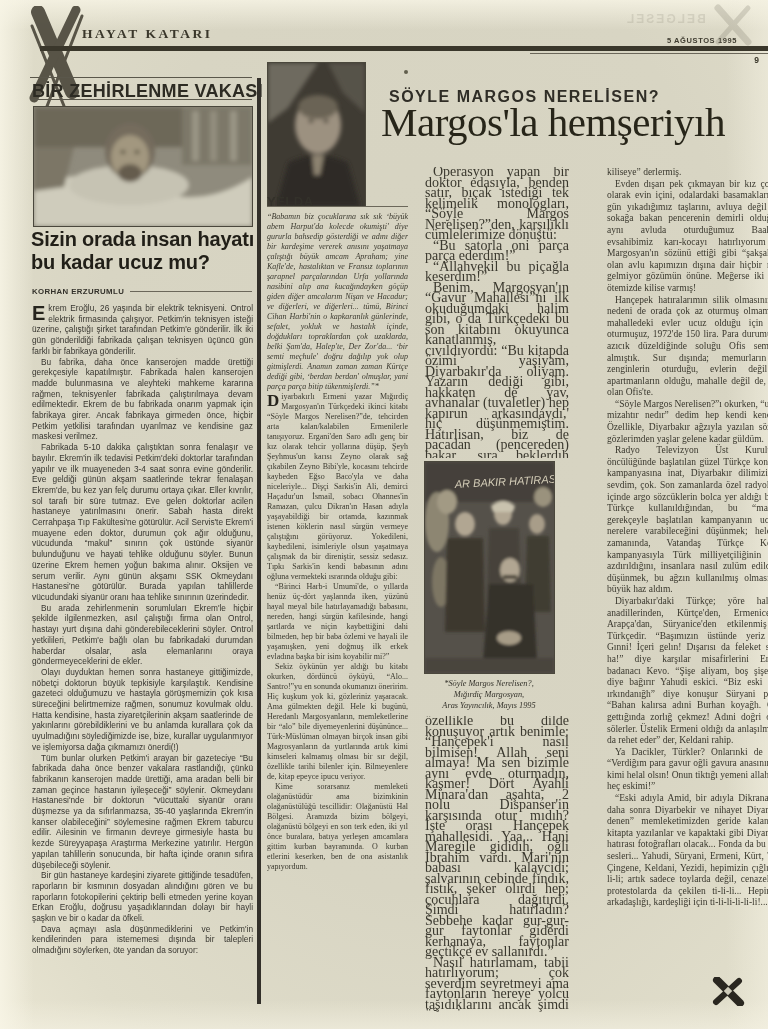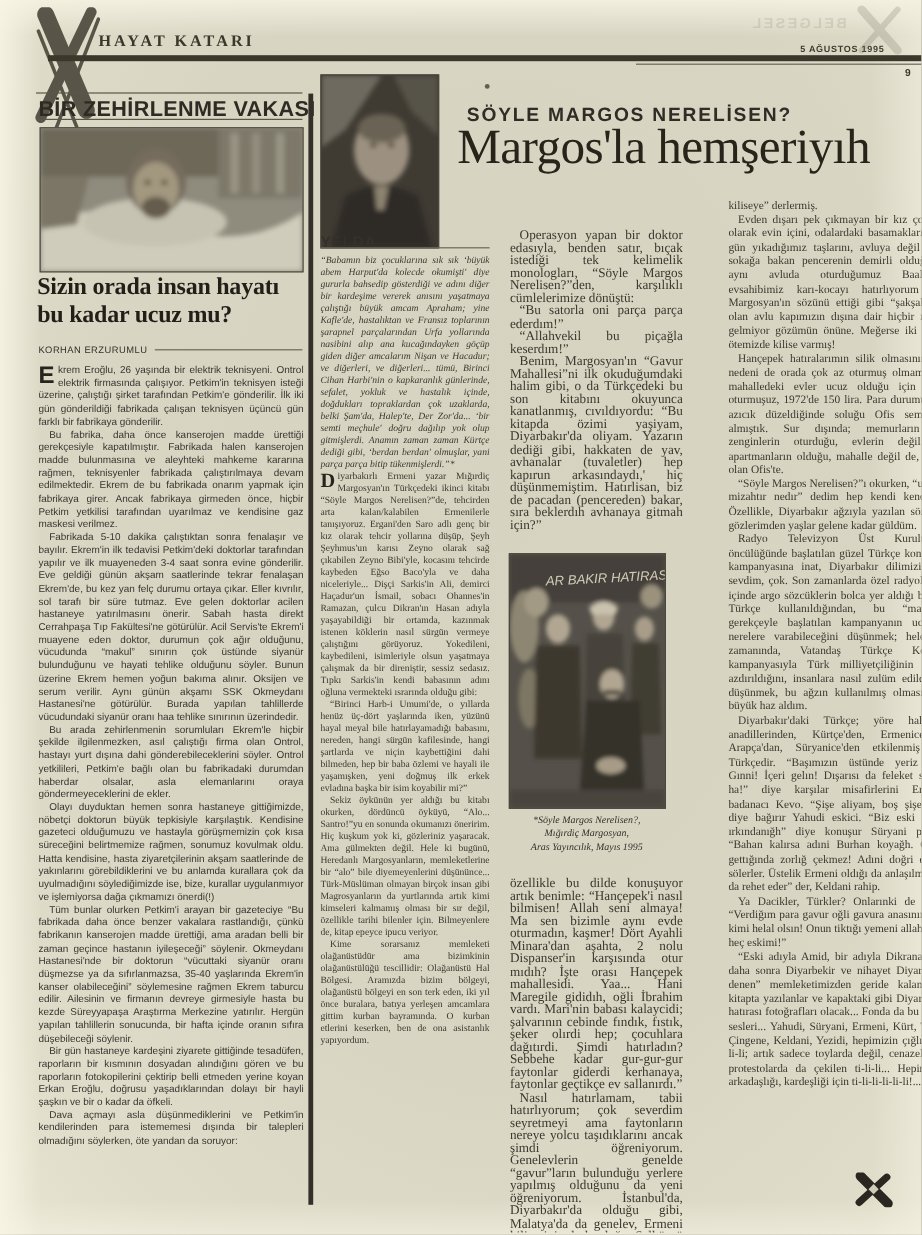--- a/index.html
+++ b/index.html
@@ -24,23 +24,23 @@
     color:#6f6b5c;opacity:.16;transform:scaleX(-1);}
   .showthrough-x{right:12px;top:4px;width:46px;height:42px;opacity:.22;}
   .dot-artifact{left:404px;top:70px;width:4px;height:4px;border-radius:50%;background:#44412f;opacity:.8;}
 
   
   .la-rule-top{left:30px;top:77px;width:222px;height:1px;background:#5a574b;}
   .la-kicker{left:32px;top:81px;font-size:18px;font-weight:600;letter-spacing:.3px;color:#2d2b23;}
   .la-rule-kicker{left:30px;top:99px;width:222px;height:1px;background:#5a574b;}
   .la-photo{left:33px;top:106px;width:218px;height:119px;border:1px solid #4a473c;background:#8f8b7d;}
   .la-headline{left:31px;top:228px;width:224px;margin:0;font-size:20px;line-height:23px;
-    font-weight:bold;letter-spacing:-.2px;color:#211f18;font-family:Liberation Serif, serif;}
+    font-weight:bold;letter-spacing:-.2px;color:#211f18;}
   .la-byline-row{left:32px;top:287px;width:220px;display:flex;align-items:center;}
-  .la-byline{font-size:7.8px;font-weight:normal;letter-spacing:.4px;color:#33312a;white-space:nowrap;}
+  .la-byline{font-size:7.8px;font-weight:bold;letter-spacing:.4px;color:#33312a;white-space:nowrap;}
   .byline-rule{flex:1;height:1px;background:#6b675a;margin-left:6px;}
   .la-body{left:32px;top:303px;width:221px;height:676px;overflow:hidden;
     font-size:8.3px;line-height:10.7px;text-align:justify;color:#383630;}
   .la-body p{margin:0;text-indent:9px;}
   .la-body p.lead{text-indent:0;}
   .dropcap-sans{float:left;font-size:20px;line-height:17px;font-weight:bold;
     padding:2px 3px 0 0;color:#26241d;}
 
   .divider{left:257px;top:78px;width:4px;height:926px;background:#33302a;}
 
@@ -52,22 +52,22 @@
   .ra-byline{left:267px;top:194px;font-size:13px;font-weight:bold;letter-spacing:.5px;color:#33312a;}
   .ra-byline-rule{left:267px;top:206px;width:141px;height:1px;background:#6b675a;}
 
   .col{font-family:"Liberation Serif",serif;text-align:justify;color:#3a382e;overflow:hidden;}
   .col p{margin:0;text-indent:8px;}
   .col p.noind{text-indent:0;}
   .col p.qintro{text-indent:0;font-style:italic;}
   .dropcap{float:left;font-size:17px;line-height:15px;font-weight:bold;padding:1px 2px 0 0;color:#26241d;}
 
   .col1{left:267px;top:212px;width:141px;height:743px;font-size:8px;line-height:10px;}
-  .col2top{left:425px;top:167px;width:144px;height:291px;font-size:11px;line-height:10.5px;margin-top:24px;}
-  .col2bot{left:425px;top:731px;width:144px;height:296px;font-size:11px;line-height:10.5px;}
+  .col2top{left:425px;top:167px;width:144px;height:291px;font-size:14px;line-height:10.5px;}
+  .col2bot{left:425px;top:716px;width:144px;height:296px;font-size:14px;line-height:10.5px;}
   .col3{left:607px;top:167px;width:181px;height:843px;font-size:9.5px;line-height:11.6px;}
 
   .groupphoto{left:424px;top:461px;width:129px;height:211px;border:1px solid #4a473c;background:#57534a;}
   .caption{left:415px;top:678px;width:148px;text-align:center;
     font-family:"Liberation Serif",serif;font-style:italic;font-size:8.3px;line-height:11px;color:#33312a;}
   .endmark{left:711px;top:977px;width:34px;height:29px;}
 </style>
 </head>
 <body>
 

